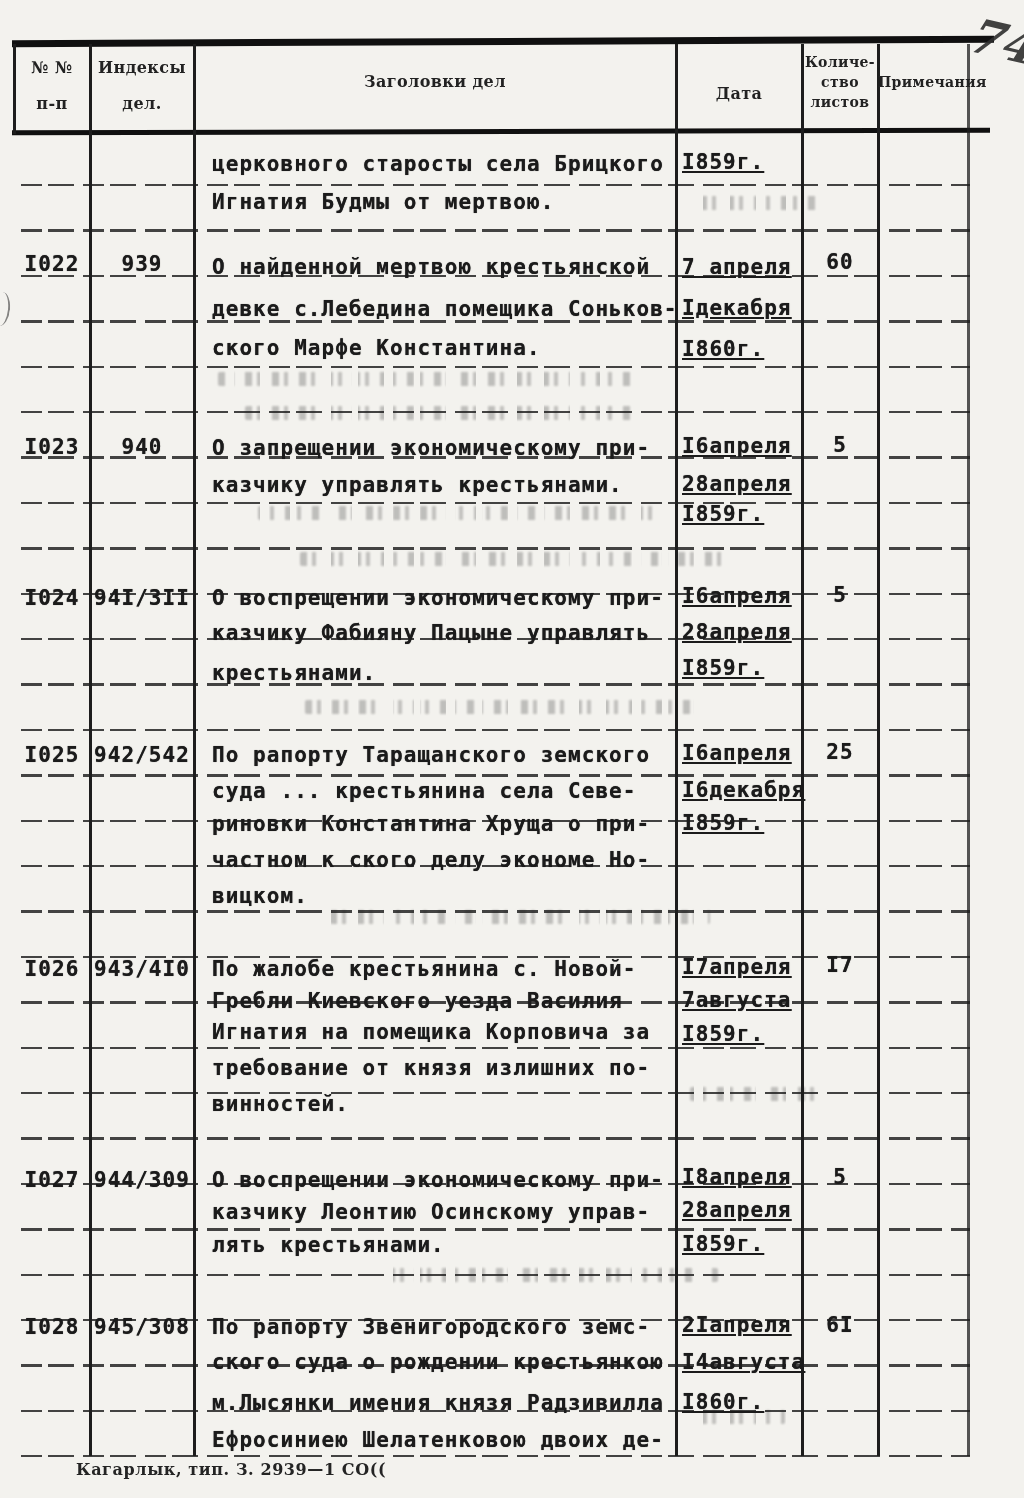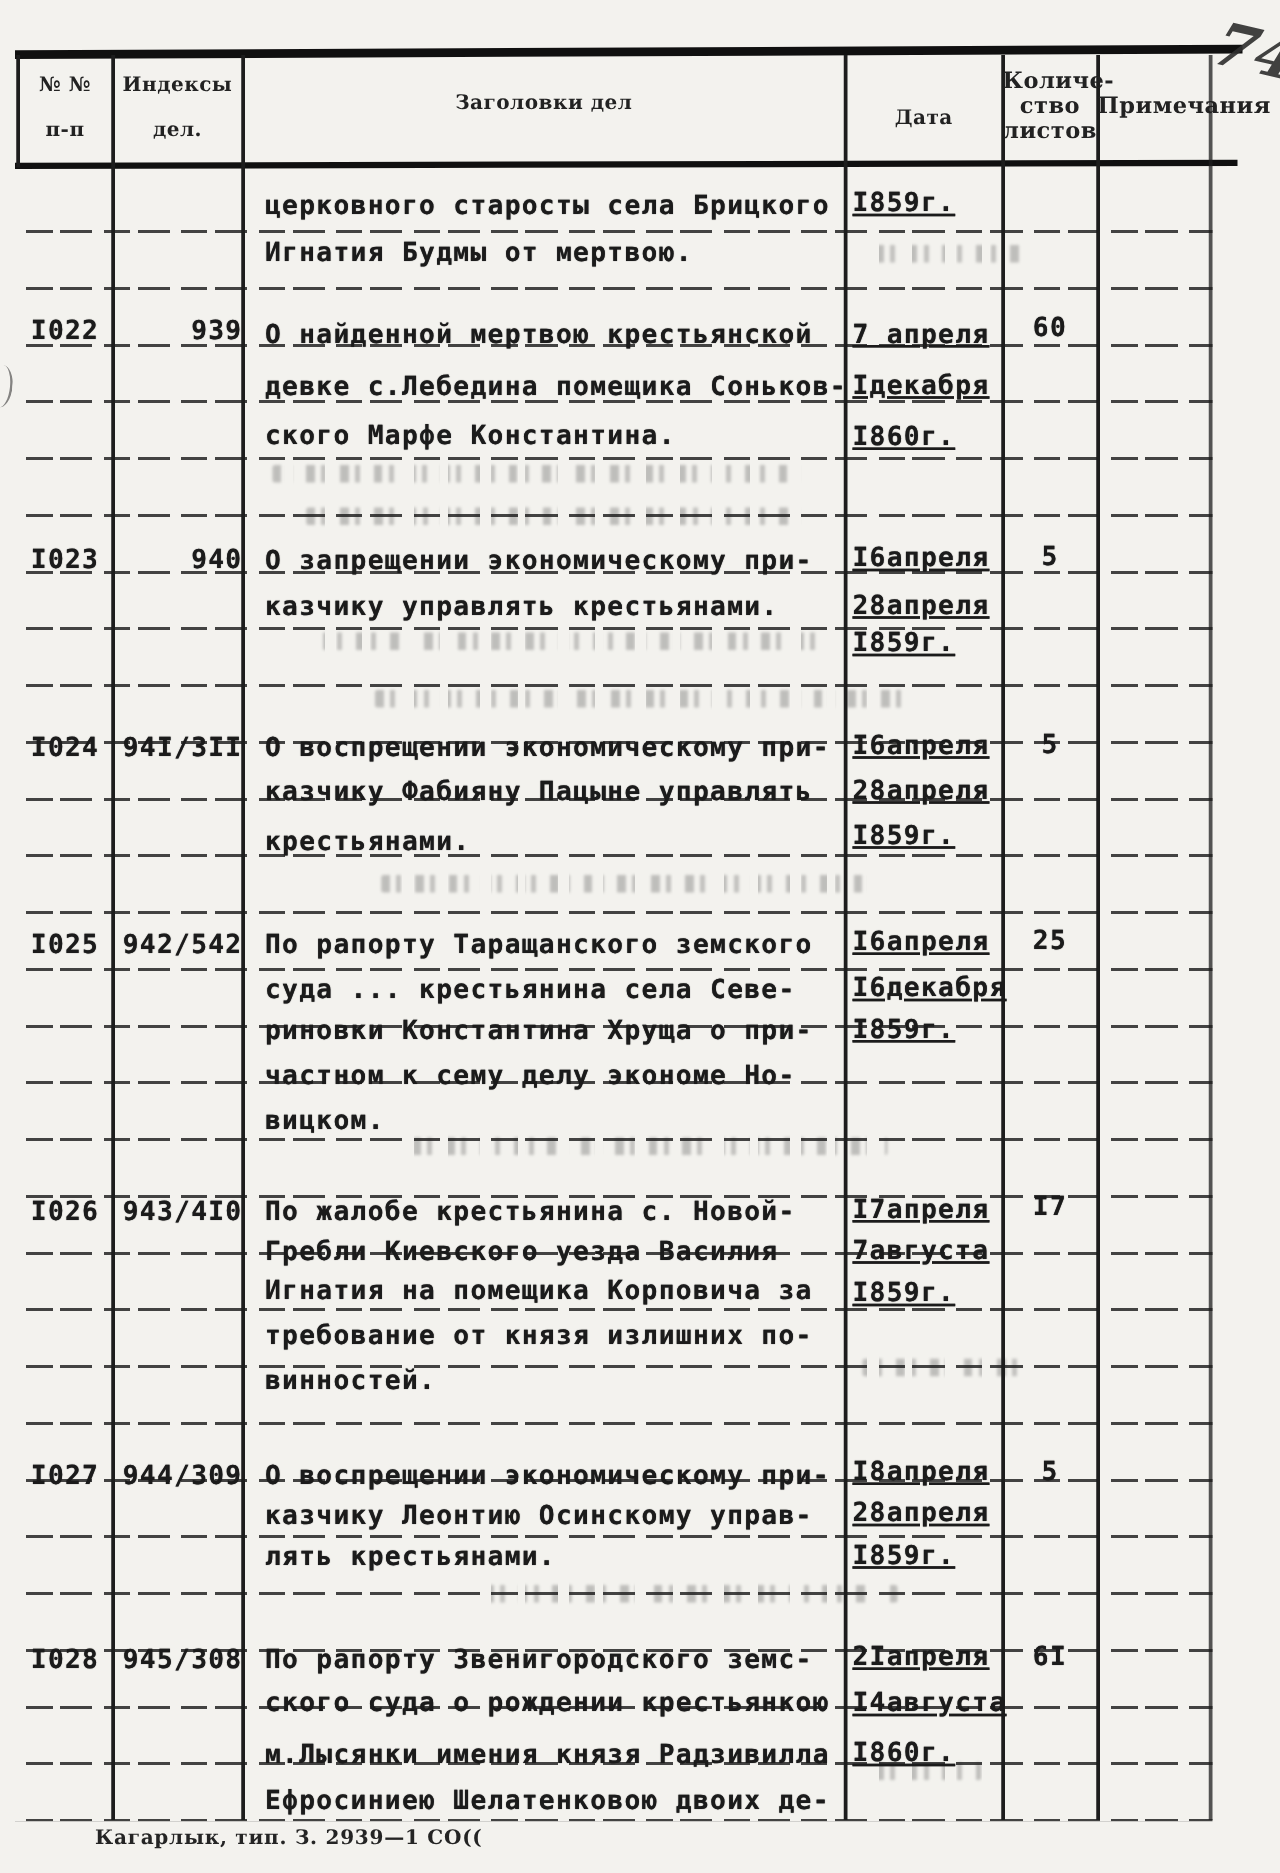--- a/index.html
+++ b/index.html
@@ -16,34 +16,34 @@
     font-weight:bold;
     font-size:21px;
     letter-spacing:1.05px;
     color:#1b1b1b;
     white-space:nowrap;
     text-shadow:0 0 .7px rgba(25,25,25,.85);
   }
   .tl{left:212px;}
   .dl{left:682px;text-decoration:underline;}
   .cnum{left:14px;width:76px;text-align:center;}
-  .cidx{left:90px;width:104px;text-align:right;}
+  .cidx{left:90px;width:104px;text-align:center;}
   .csh{left:802px;width:76px;text-align:center;}
   
   .hdr{
     position:absolute;
     font-family:"DejaVu Serif",serif;
     font-weight:bold;
     color:#222;
     text-align:center;
     font-size:16px;
     letter-spacing:.4px;
     white-space:nowrap;
   }
-  .hsm{font-size:18px;}
+  .hsm{font-size:14px;}
   
   .v{position:absolute;width:2.5px;background:#1d1d1d;top:44px;height:1412px;}
   .hbar{position:absolute;background:#101010;}
   .ruling{
     position:absolute;left:12px;top:141px;width:958px;height:1316px;
     background-image:
       repeating-linear-gradient(90deg,#f3f2ee 0 9px,rgba(0,0,0,0) 9px 30px,#f3f2ee 30px 36px,rgba(0,0,0,0) 36px 62px),
       repeating-linear-gradient(180deg,rgba(0,0,0,0) 0 43px,rgba(28,28,28,.82) 43px 45.4px);
   }
   
@@ -142,21 +142,21 @@
 <div class="t dl" style="top:584px">I6апреля</div>
 <div class="t dl" style="top:620px">28апреля</div>
 <div class="t dl" style="top:656px">I859г.</div>
 <div class="t csh" style="top:583px">5</div>
 
 <div class="t cnum" style="top:743px">I025</div>
 <div class="t cidx" style="top:743px">942/542</div>
 <div class="t tl" style="top:743px">По рапорту Таращанского земского</div>
 <div class="t tl" style="top:779px">суда ... крестьянина села Севе-</div>
 <div class="t tl" style="top:812px">риновки Константина Хруща о при-</div>
-<div class="t tl" style="top:848px">частном к сему делу экономе Но-</div>
+<div class="t tl" style="top:848px">частном к ского делу экономе Но-</div>
 <div class="t tl" style="top:884px">вицком.</div>
 <div class="t dl" style="top:741px">I6апреля</div>
 <div class="t dl" style="top:778px">I6декабря</div>
 <div class="t dl" style="top:811px">I859г.</div>
 <div class="t csh" style="top:740px">25</div>
 
 <div class="t cnum" style="top:957px">I026</div>
 <div class="t cidx" style="top:957px">943/4I0</div>
 <div class="t tl" style="top:957px">По жалобе крестьянина с. Новой-</div>
 <div class="t tl" style="top:989px">Гребли Киевского уезда Василия</div>

